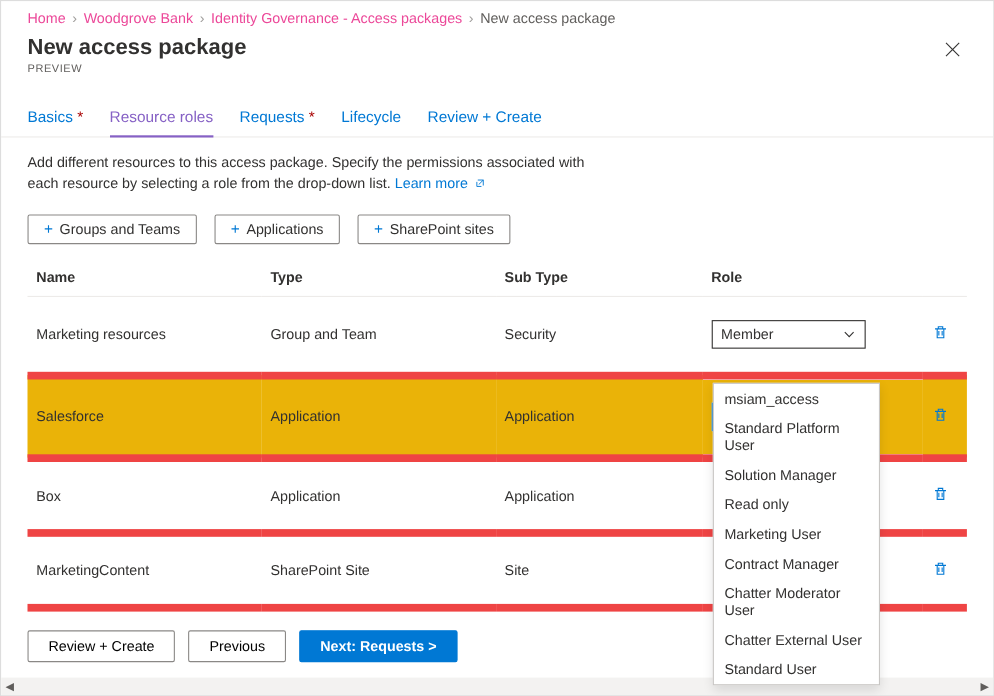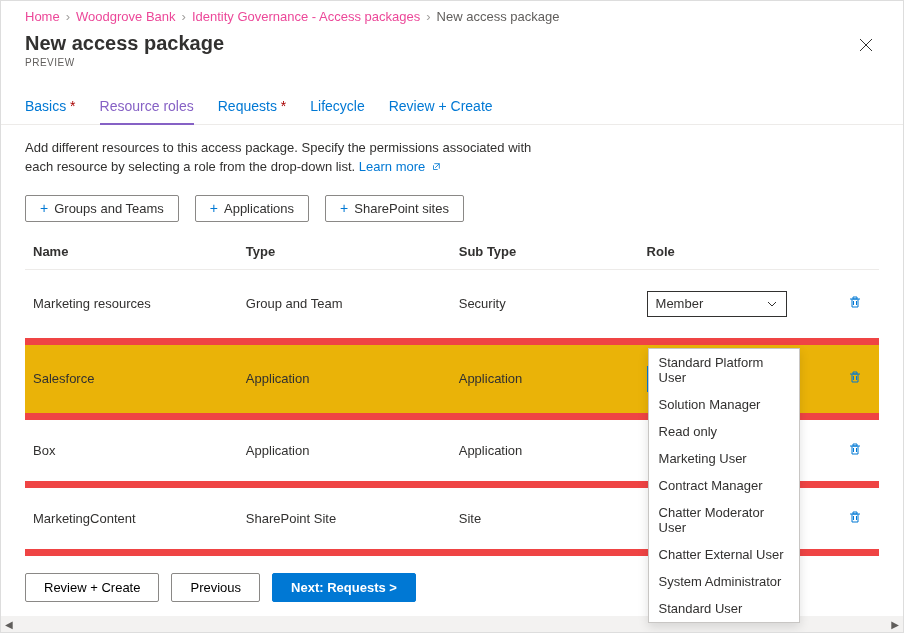--- a/index.html
+++ b/index.html
@@ -254,28 +254,28 @@
         <td>Site</td>
         <td></td>
         <td><span class="trash"><svg viewBox="0 0 16 16" width="16" height="16">
                 <path d="M3 5h10M5 5v8h6V5M6 3h4v2H6zM6.5 7v4M9.5 7v4" fill="none" stroke="#0078d4" stroke-width="1"></path>
               </svg></span></td>
       </tr>
     </tbody>
   </table>
 
   <div class="dropdown" id="dropdown" style="left: 646.547px; top: 346.688px;">
+      <div class="opt">msiam_access</div>
       <div class="opt">Standard Platform User</div>
       <div class="opt">Solution Manager</div>
       <div class="opt">Read only</div>
       <div class="opt">Marketing User</div>
       <div class="opt">Contract Manager</div>
       <div class="opt">Chatter Moderator User</div>
       <div class="opt">Chatter External User</div>
-      <div class="opt">System Administrator</div>
       <div class="opt">Standard User</div>
     </div>
 
   <div class="footer">
     <button class="btn">Review + Create</button>
     <button class="btn">Previous</button>
     <button class="btn primary">Next: Requests &gt;</button>
   </div>
 
   <div class="scrollbar-x">

